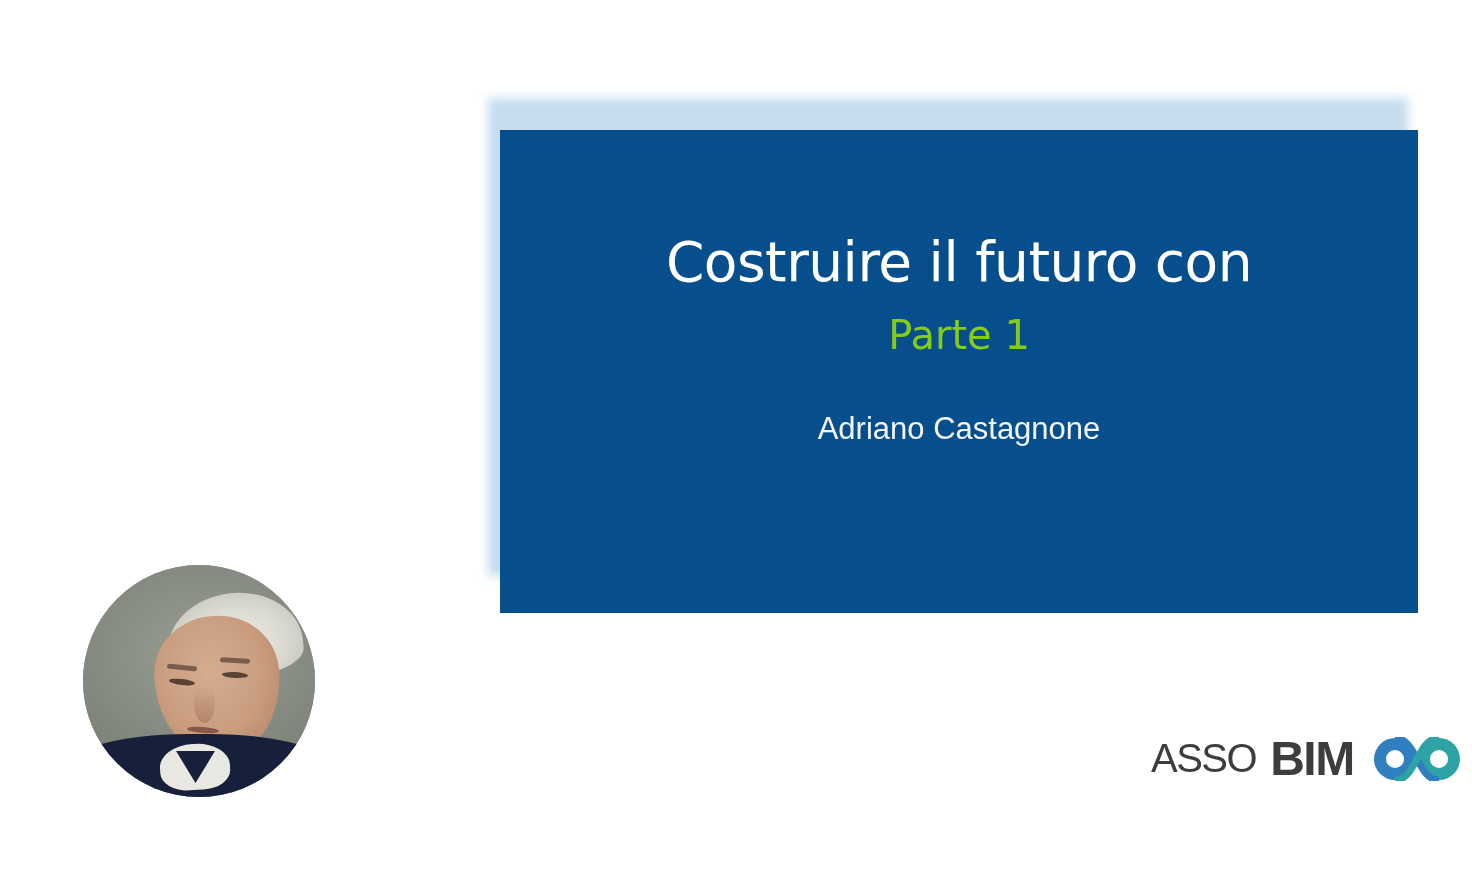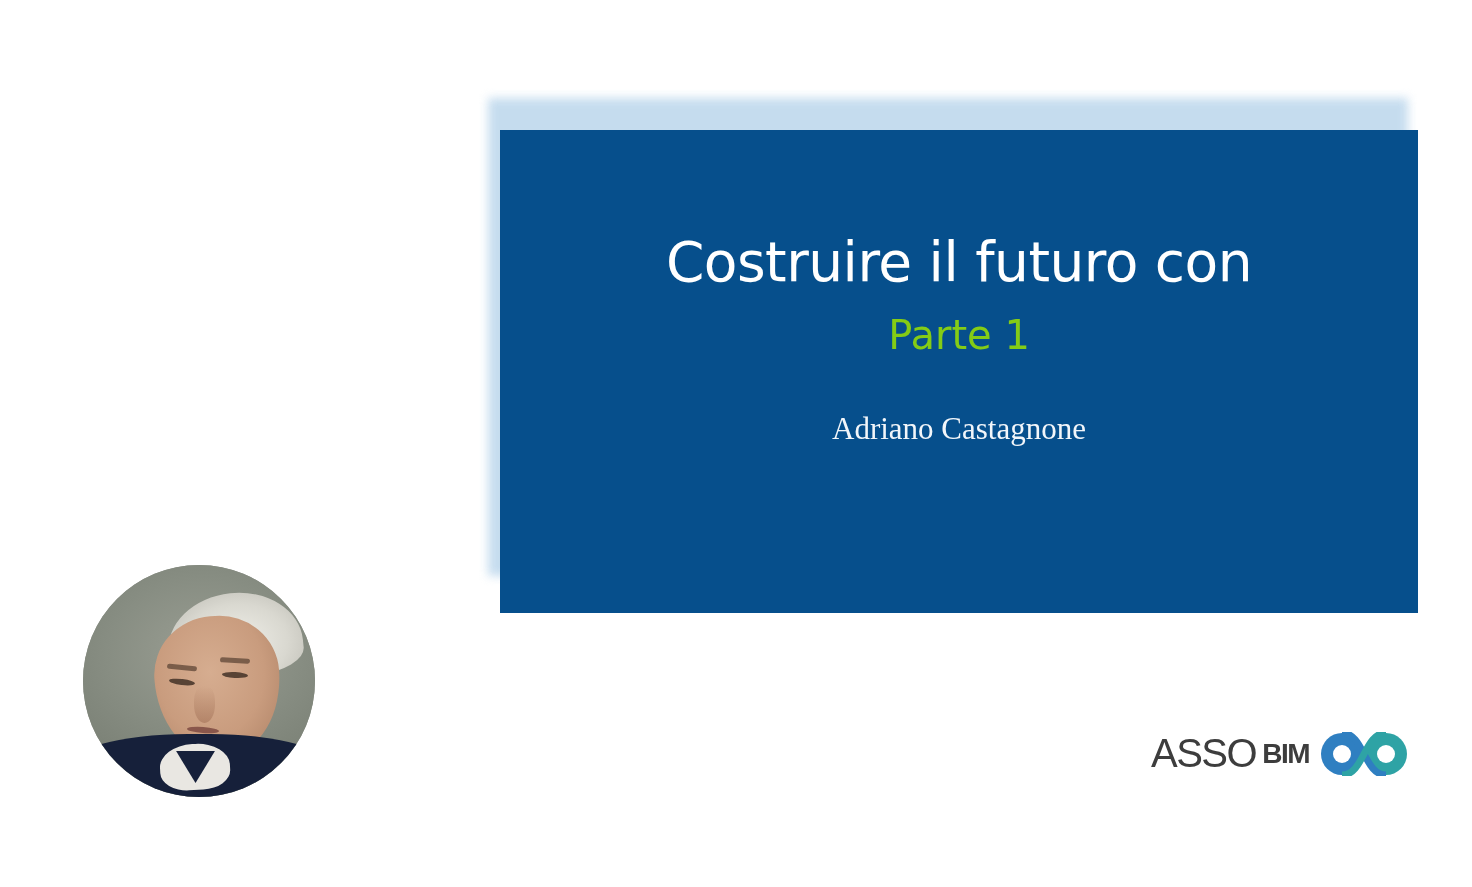--- a/index.html
+++ b/index.html
@@ -49,21 +49,21 @@
     color: #84cc16;
     font-family: "DejaVu Sans", sans-serif;
     font-weight: 400;
     font-size: 40px;
     line-height: 1.1;
     text-align: center;
     margin-top: 10px;
   }
   .slide-author {
     color: #f2f6fa;
-    font-family: Liberation Serif, serif;
+    font-family: Liberation Sans, sans-serif;
     font-weight: 400;
     font-size: 31px;
     text-align: center;
     margin-top: 54px;
   }
 
   
   .cam {
     position: absolute; left: 83px; top: 565px;
     width: 232px; height: 232px;
@@ -123,30 +123,30 @@
   }
   .cam .shirt-v {
     position: absolute; left: 40%; top: 80%; width: 17%; height: 14%;
     background: #16203a;
     clip-path: polygon(0 0, 100% 0, 50% 100%);
   }
 
   
   .watermark {
     position: absolute; left: 1151px; top: 731px;
-    display: flex; align-items: center; gap: 6px;
+    display: flex; align-items: center; gap: 14px;
   }
   .wm-asso {
     font-family: "Liberation Sans", sans-serif;
     font-weight: 400; font-size: 40px; letter-spacing: -1.5px;
     color: #3d3d3d;
   }
   .wm-bim {
     font-family: "Liberation Sans", sans-serif;
-    font-weight: 700; font-size: 28px; letter-spacing: -1.5px;
+    font-weight: 700; font-size: 48px; letter-spacing: -1.5px;
     color: #3d3d3d;
   }
   .wm-mark { margin-left: 4px; }
 
   
   .meta { position: absolute; left: 0; top: 800px; width: 1472px; height: 87px; background: #fff; }
 
   svg { display: block; }
 </style>
 </head>

